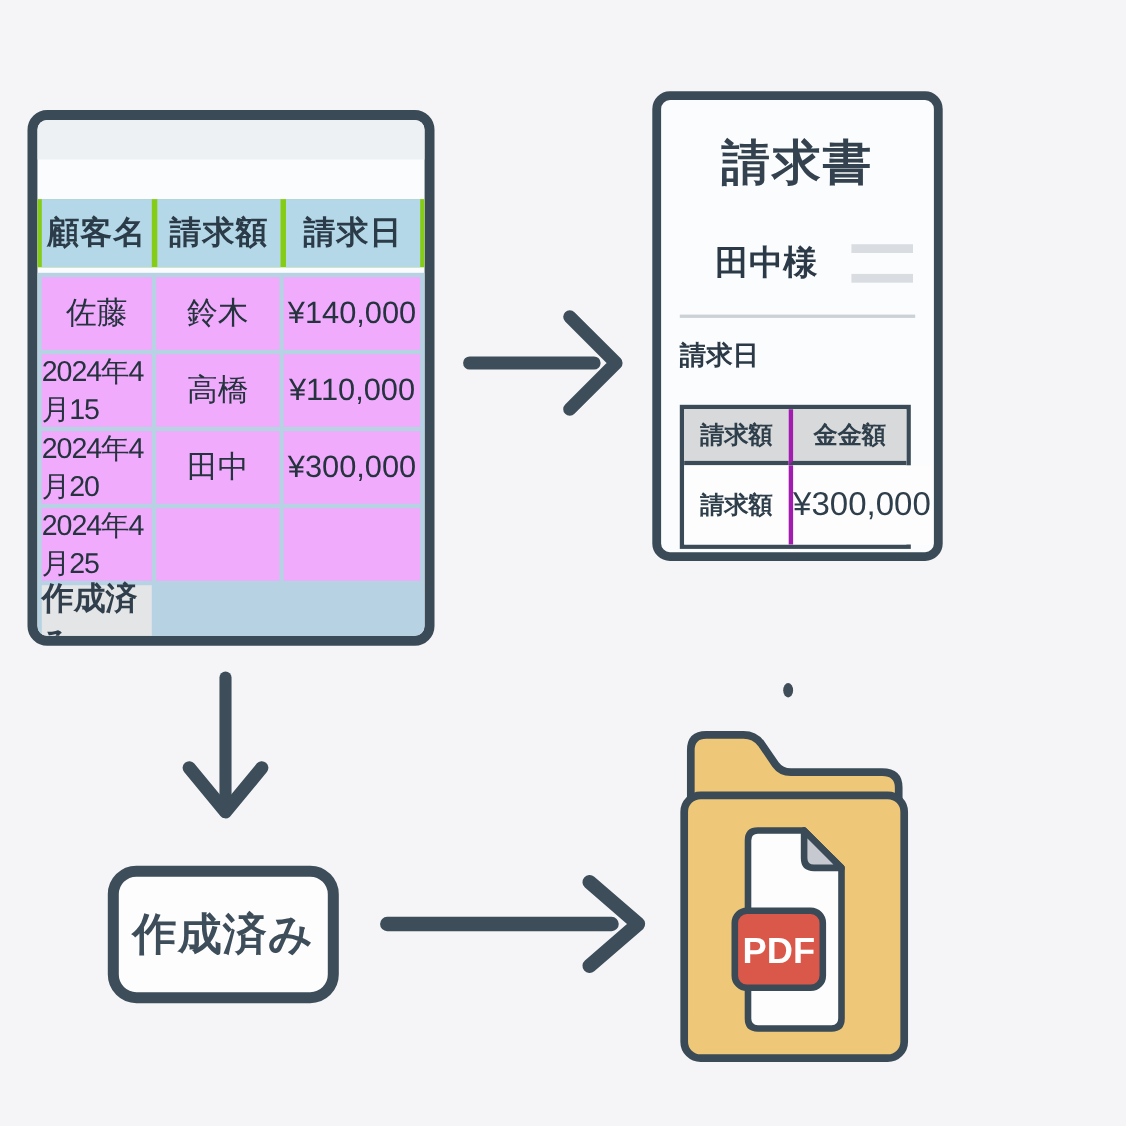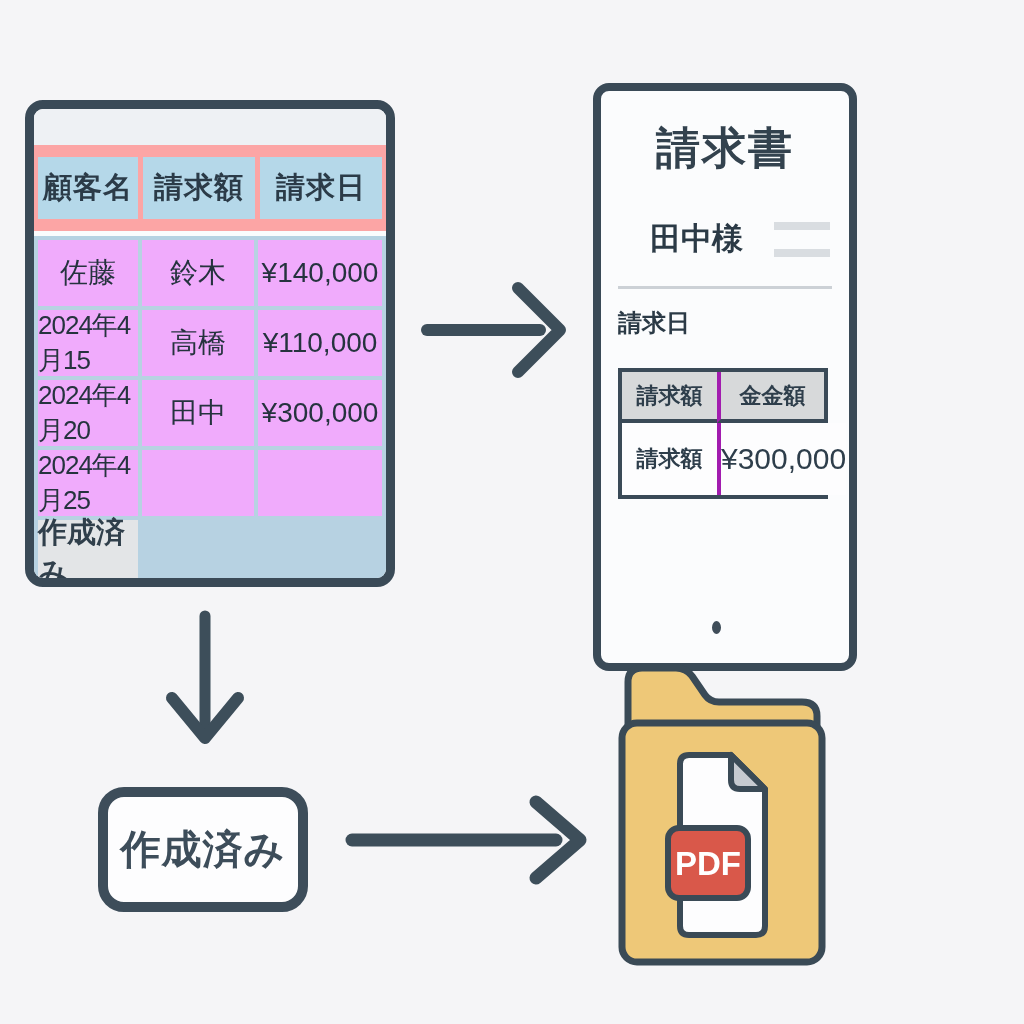--- a/index.html
+++ b/index.html
@@ -14,21 +14,21 @@
   }
   
   .main-table {
     position:absolute; left:25px; top:100px; width:370px; height:487px;
     background:#fbfcfd; border:9px solid #3a4a57; border-radius:18px;
     box-sizing:border-box; overflow:hidden;
   }
   .tbl-top-strip { height:36px; background:#eef1f4; }
   .tbl-header {
     display:grid; grid-template-columns:100px 112px 1fr; gap:5px;
-    padding:12px 4px; background:#fca5a5;
+    padding:0 4px; background:#84cc16;margin-top:36px;
   }
   .tbl-header .hcell {
     background:#b5d8e9; height:62px;
     display:flex; align-items:center; justify-content:center;
     font-size:29px; font-weight:700; color:#2b3b48; letter-spacing:1px;
   }
   .tbl-body {
     display:grid; grid-template-columns:100px 112px 1fr; gap:4px;
     background:#b7d2e2; padding:4px; margin-top:5px;
   }
@@ -36,21 +36,21 @@
     background:#f0abfc; height:66px;
     display:flex; align-items:center; justify-content:center;
     font-size:28px; color:#25333e;
   }
   .tbl-body .cell.date { font-size:26px; letter-spacing:-1px; }
   .tbl-body .cell.status {
     background:#e3e5e7; font-size:29px; font-weight:600; color:#303f4b;
   }
   
   .doc {
-    position:absolute; left:593px; top:83px; width:264px; height:588px;
+    position:absolute; left:593px; top:83px; width:264px; height:427px;
     background:#fbfcfd; border:8px solid #3a4a57; border-radius:16px;
     box-sizing:border-box; padding:0 17px; overflow:hidden;
   }
   .doc-title {
     text-align:center; font-size:44px; font-weight:700; color:#33424e;
     margin-top:28px; letter-spacing:2px;
   }
   .doc-recipient-row {
     display:flex; justify-content:space-between; align-items:center;
     margin-top:40px;

